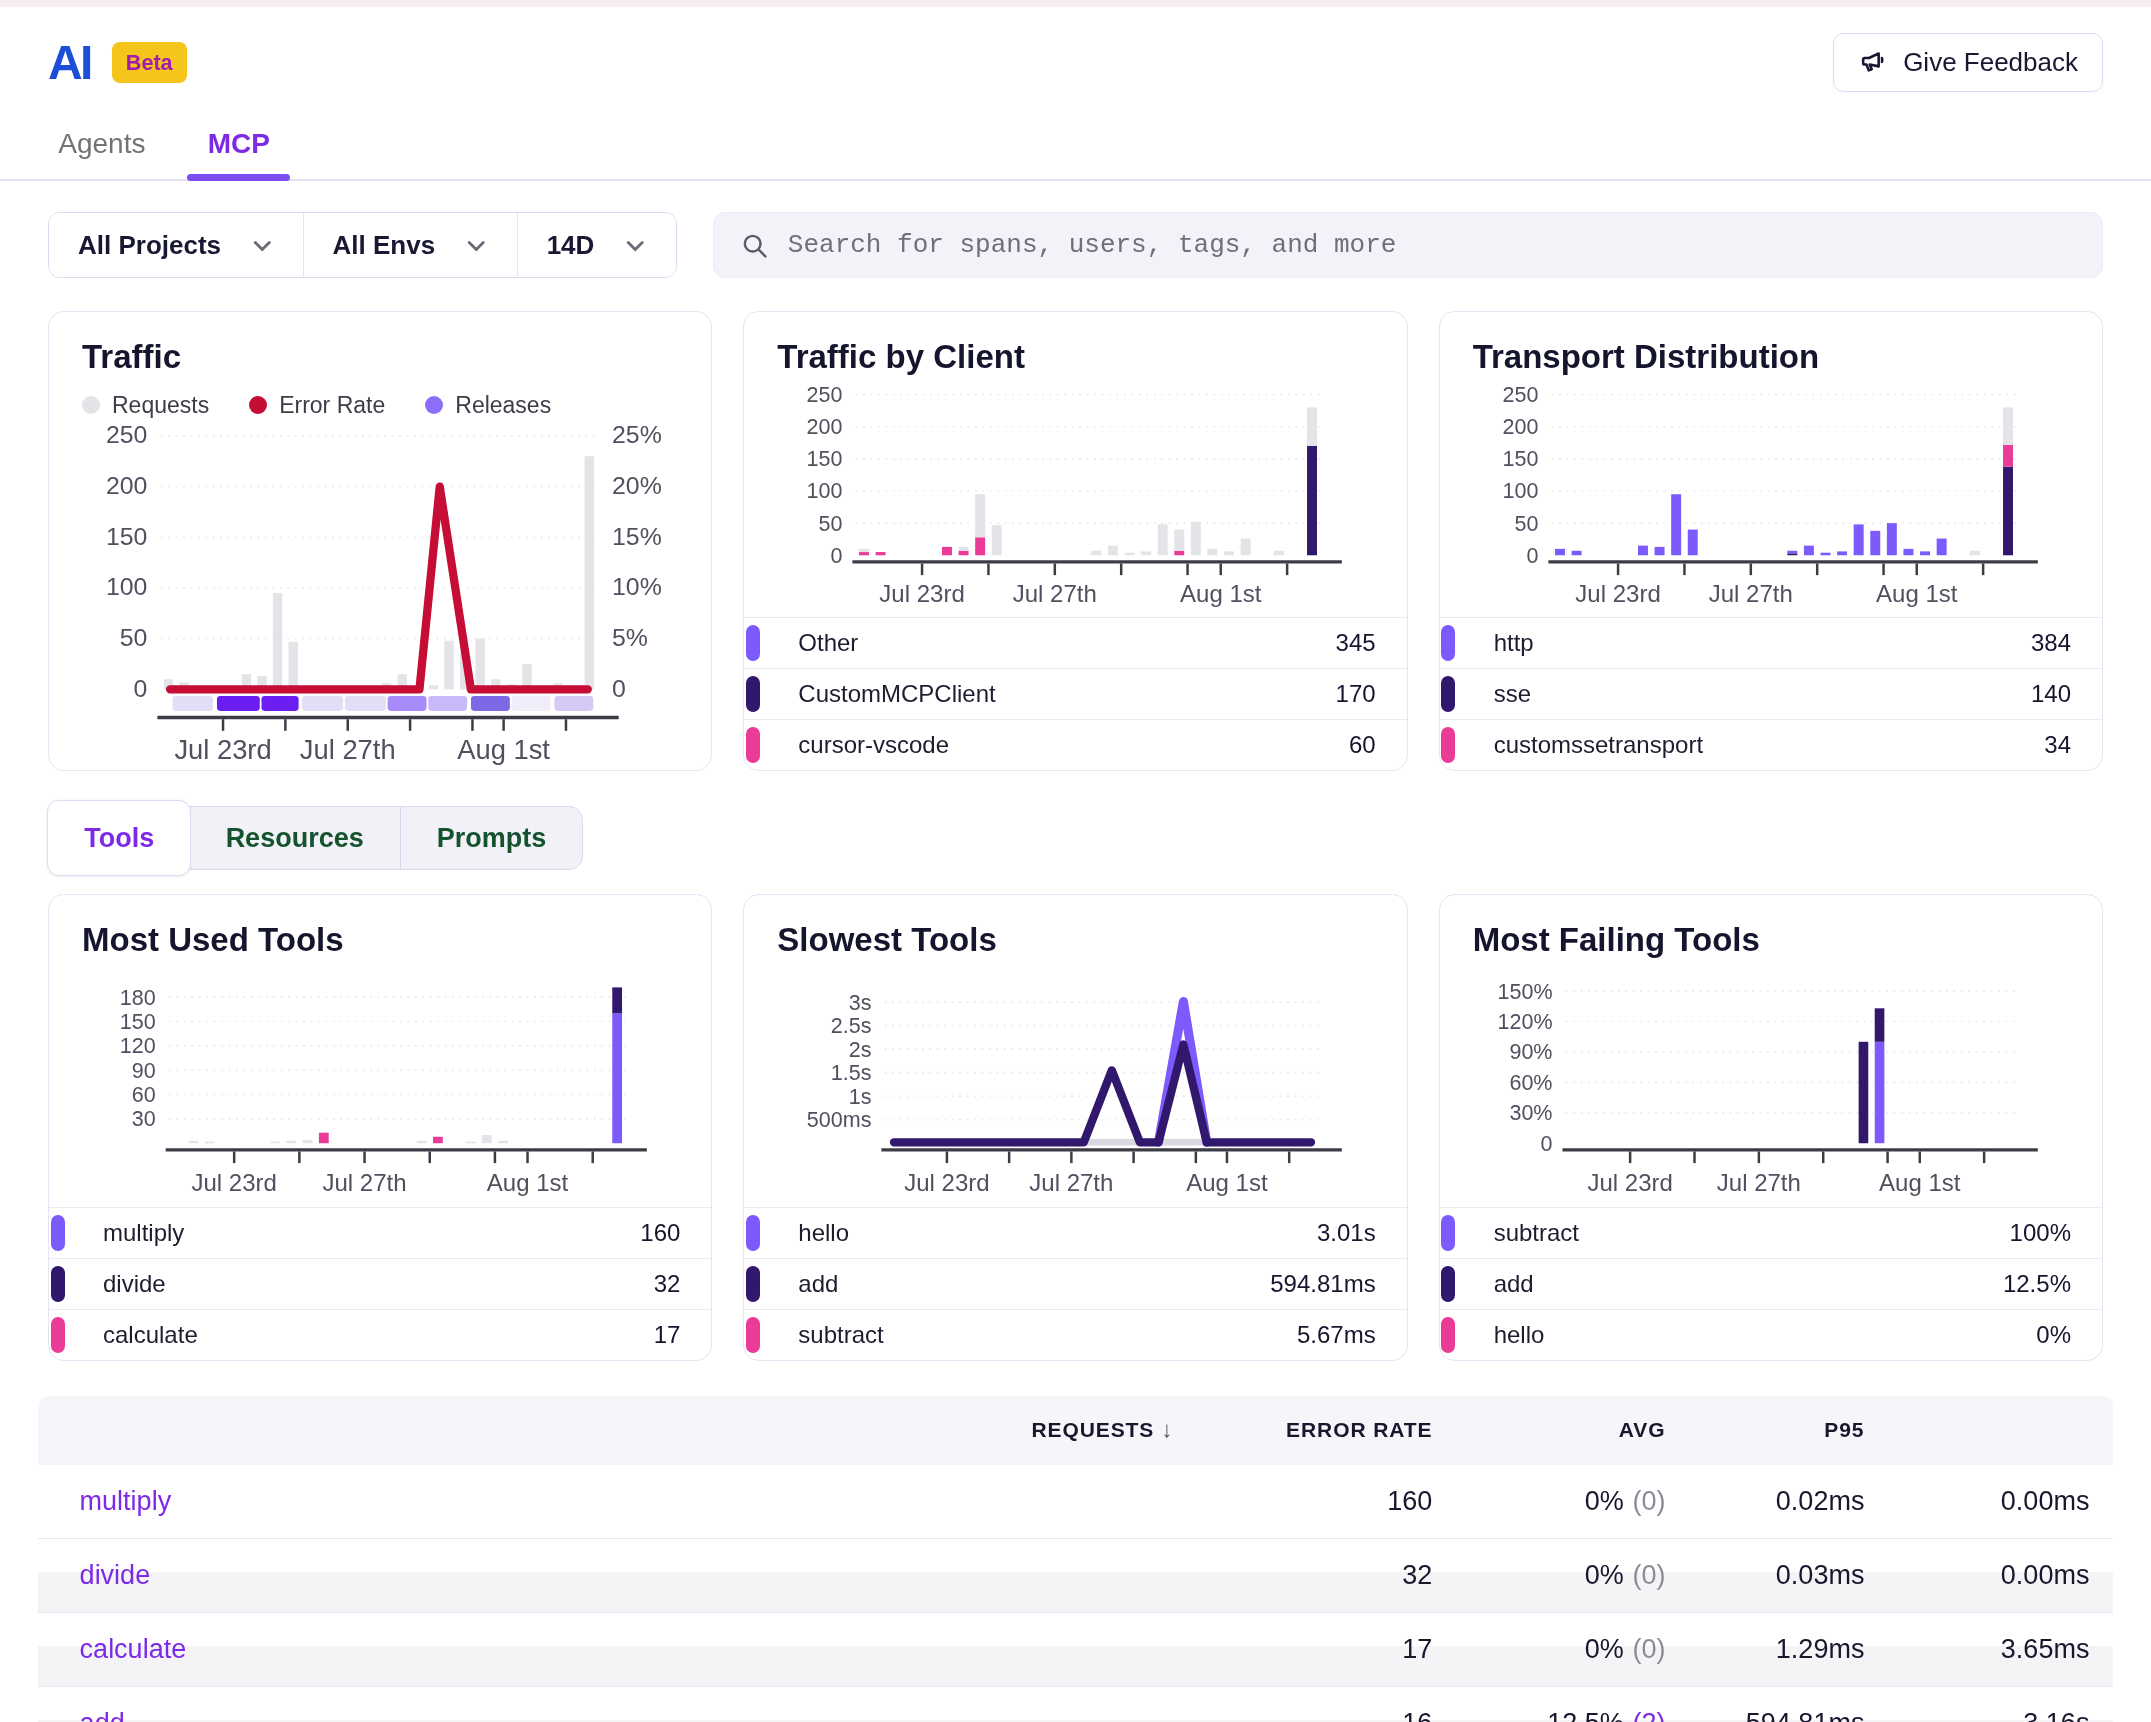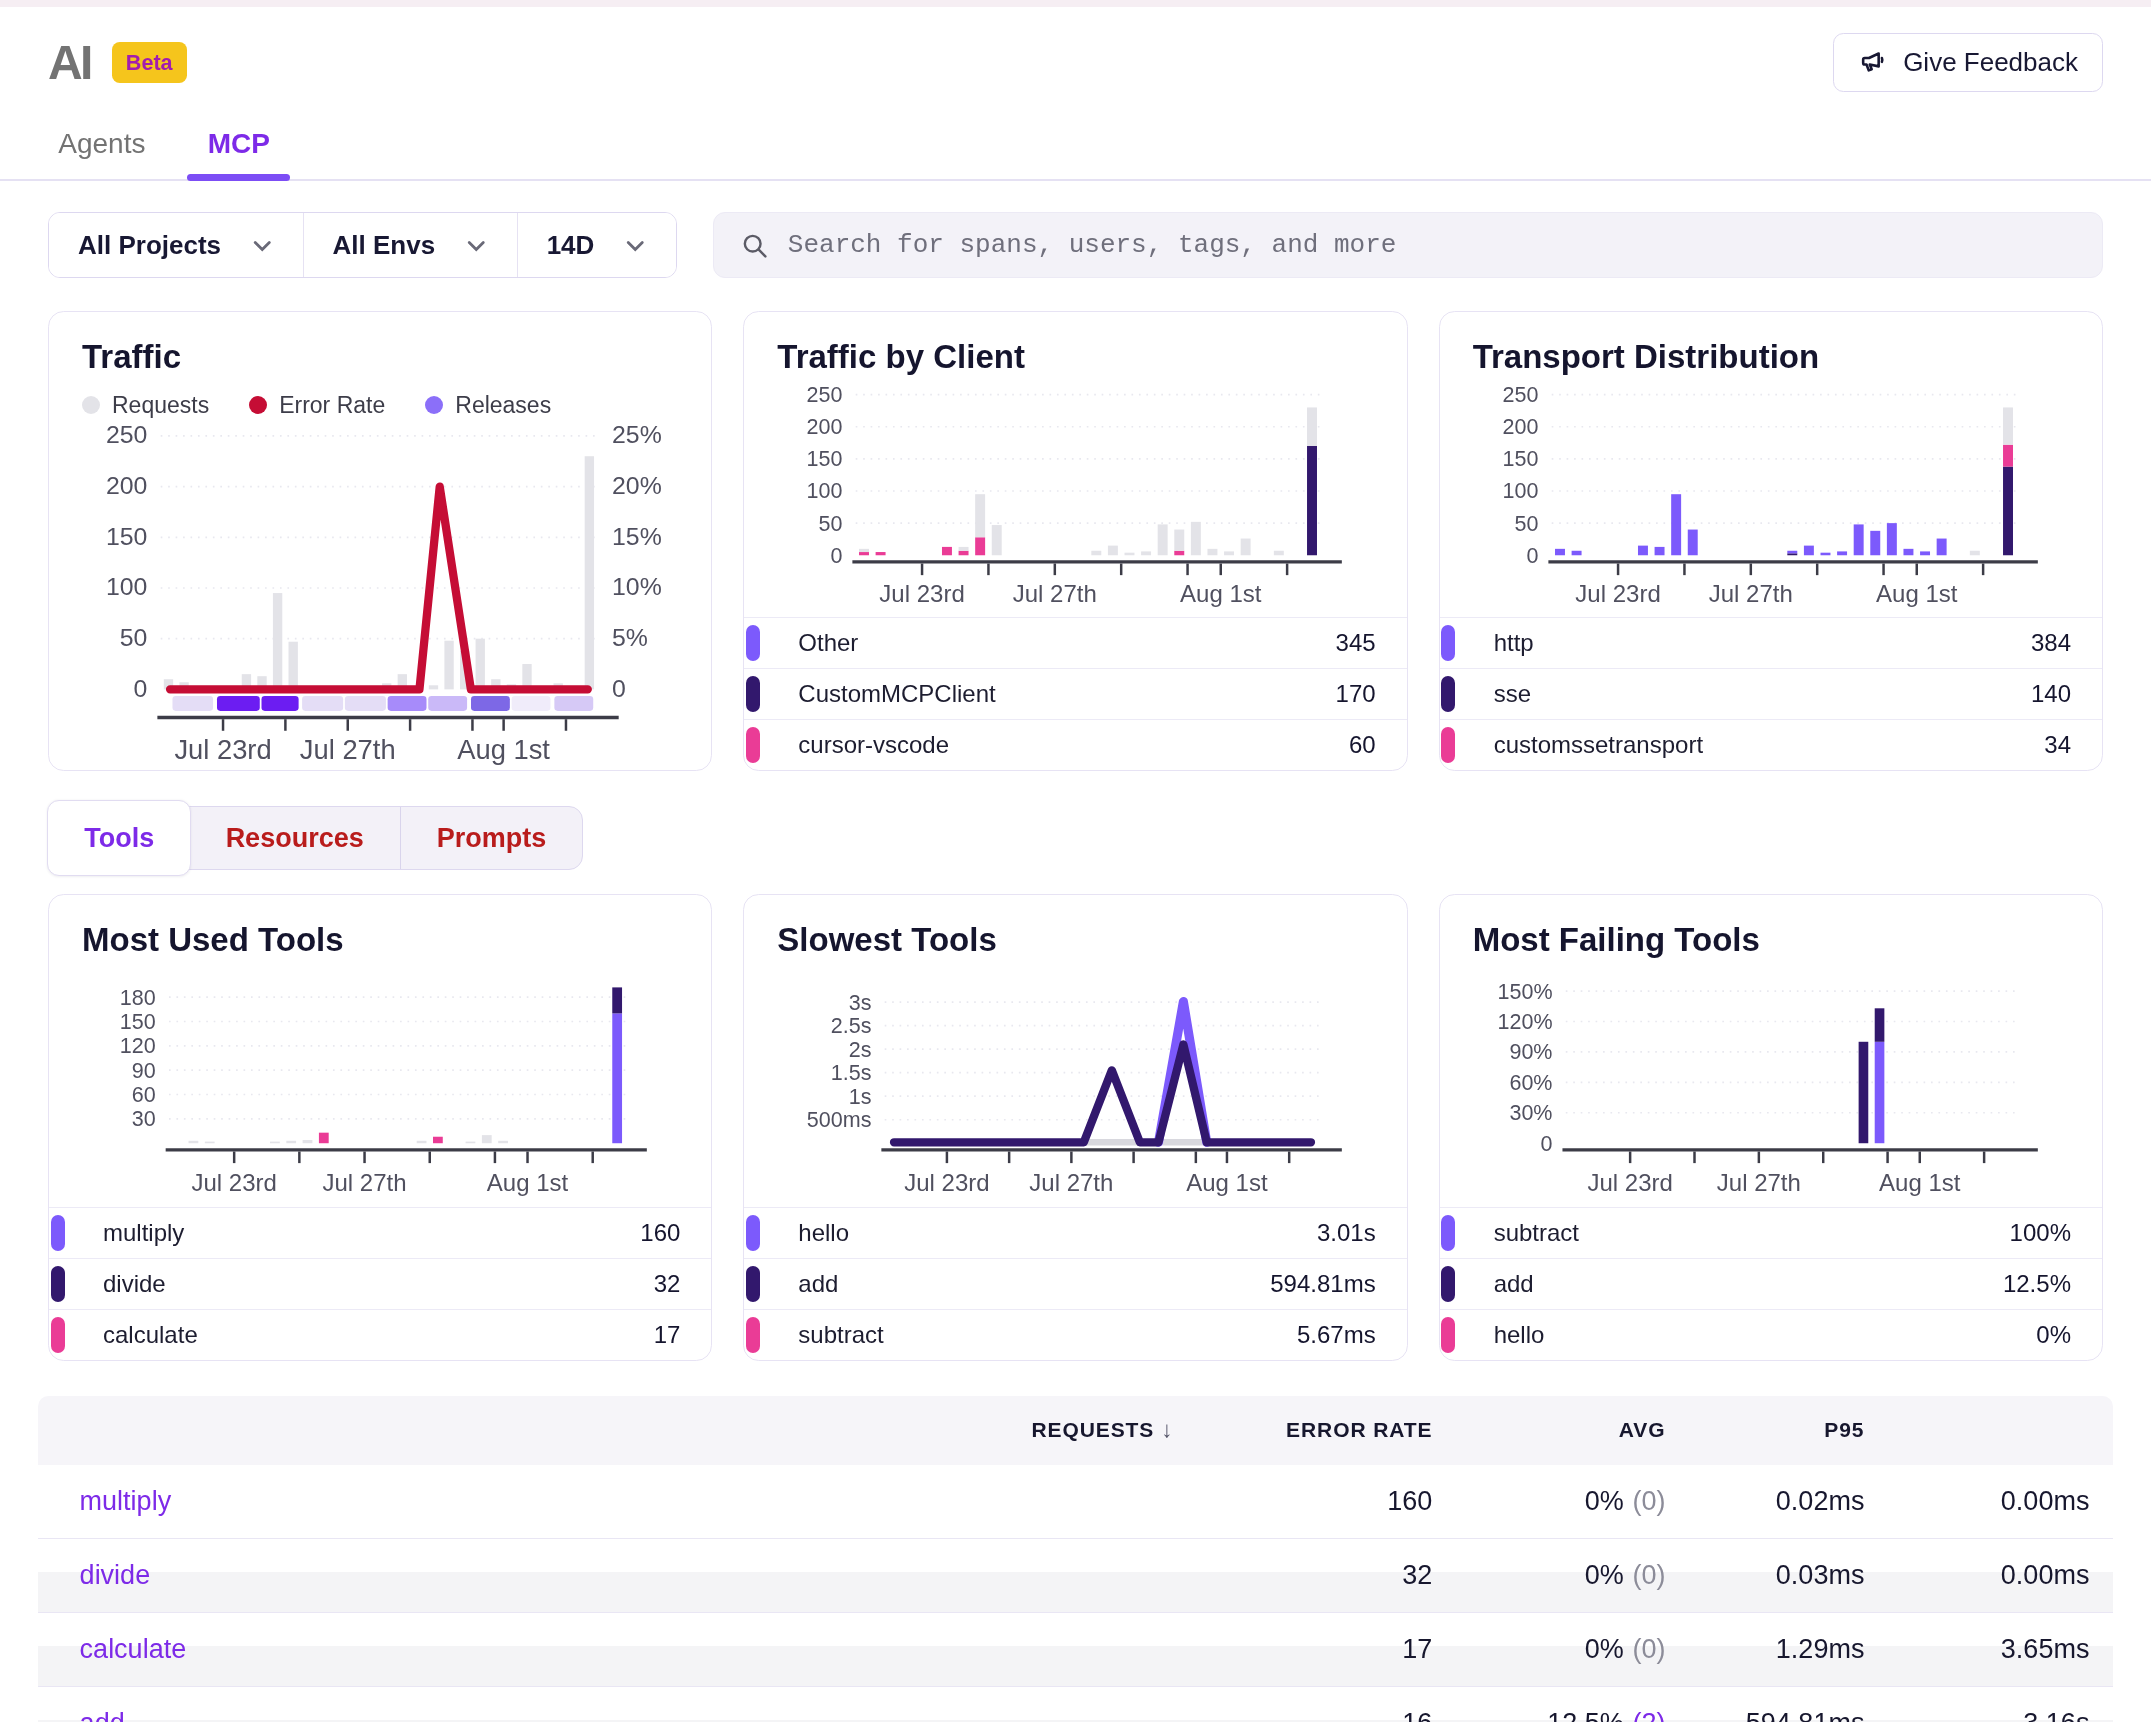--- a/index.html
+++ b/index.html
@@ -3,21 +3,21 @@
 <meta charset="utf-8">
 <style>
   *{box-sizing:border-box;margin:0;padding:0}
   html,body{background:#fff}
   body{width:2151px;height:1722px;overflow:hidden;font-family:"Liberation Sans",sans-serif;color:#16162c}
   .top-strip{height:7px;background:#f6eef3}
   .page{padding:0 48px}
 
   
   .logo-row{display:flex;align-items:center;gap:21px;padding-top:26px}
-  .logo{font-size:48px;font-weight:800;letter-spacing:-2.6px;color:#737373}
+  .logo{font-size:48px;font-weight:800;letter-spacing:-2.6px;color:#1d4ed8}
   .beta-badge{background:#f5c51c;color:#a21caf;font-size:21.6px;font-weight:700;padding:7.8px 14px;border-radius:7.8px}
   .feedback-btn{margin-left:auto;display:flex;align-items:center;gap:14px;font-size:26px;font-weight:400;color:#181833;background:#fff;border:1.7px solid #ddd8f0;border-radius:10.4px;padding:13px 24px;cursor:pointer;font-family:inherit}
   .tabs{display:flex;gap:45px;margin-top:26px;padding-left:1.7px}
   .tab{font-size:28px;color:#737373;padding:10.4px 8.6px 19px;position:relative;cursor:pointer}
   .tab.active{color:#7d2ae8;font-weight:700}
   .tab.active::after{content:"";position:absolute;left:-12px;right:-12px;bottom:-1.7px;height:7px;background:#7c4df5;border-radius:3.5px}
   .header-divider{height:1.7px;background:#e5e1f3;margin:0 -48px}
 
   
   .filter-row{display:flex;gap:36px;margin-top:31px;align-items:stretch}
@@ -42,21 +42,21 @@
   svg text{font-family:"Liberation Sans",sans-serif}
   .legend-rows{margin-top:7px}
   .legend-row{display:flex;align-items:center;height:51px;border-top:1.7px solid #eceaf6;position:relative;cursor:pointer}
   .swatch{position:absolute;left:1.7px;top:50%;transform:translateY(-50%);width:14px;height:36px;border-radius:7px}
   .lr-label{margin-left:54px;font-size:24px;color:#1d1d30}
   .lr-value{margin-left:auto;margin-right:31px;font-size:24px;color:#15152e}
 
   
   .seg-wrap{margin-top:35px}
   .seg-tabs{display:inline-flex;align-items:stretch;background:#f3f1f8;border:1.7px solid #ddd8ef;border-radius:14px}
-  .seg{display:flex;align-items:center;padding:15.6px 36px;font-size:27px;font-weight:700;color:#b91c1c;cursor:pointer}
+  .seg{display:flex;align-items:center;padding:15.6px 36px;font-size:27px;font-weight:700;color:#14532d;cursor:pointer}
   .seg.divided{border-left:1.7px solid #d9d4ec}
   .seg.active{background:#fff;color:#7d2ae8;border:1.7px solid #e1dcf1;border-radius:12px;margin:-7px -1.7px;z-index:1;box-shadow:0 0.9px 2.6px rgba(20,20,60,.07)}
 
   
   .tools-table{margin:35px -10.4px 0}
   .t-head{display:grid;grid-template-columns:1fr 259px 233px 199px 225px;background:#f6f5f9;border-radius:10.4px 10.4px 0 0;height:69px;align-items:center;font-size:21px;font-weight:700;letter-spacing:0.9px;color:#56566a;padding:0 24px 0 42px}
   .t-head .num{text-align:right}
   .t-row{display:grid;grid-template-columns:1fr 259px 233px 199px 225px;height:74px;align-items:center;font-size:27px;border-bottom:1.7px solid #e9e6f4;padding:0 24px 0 42px;background:#fff}
   .t-row.striped{background:linear-gradient(to bottom,#ffffff 0 45%,#f4f4f6 45% 100%)}
   .num{text-align:right;color:#17172e}

